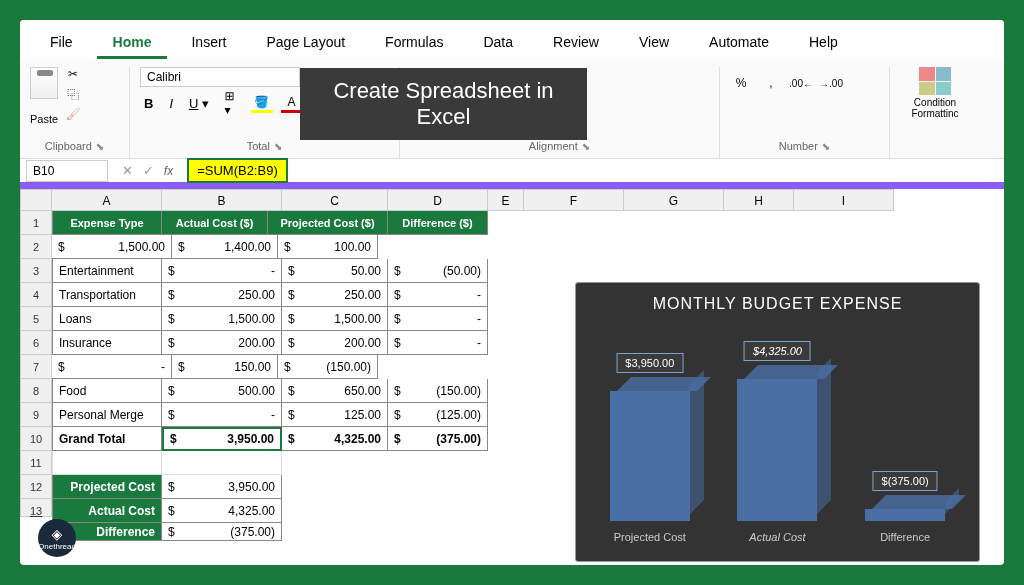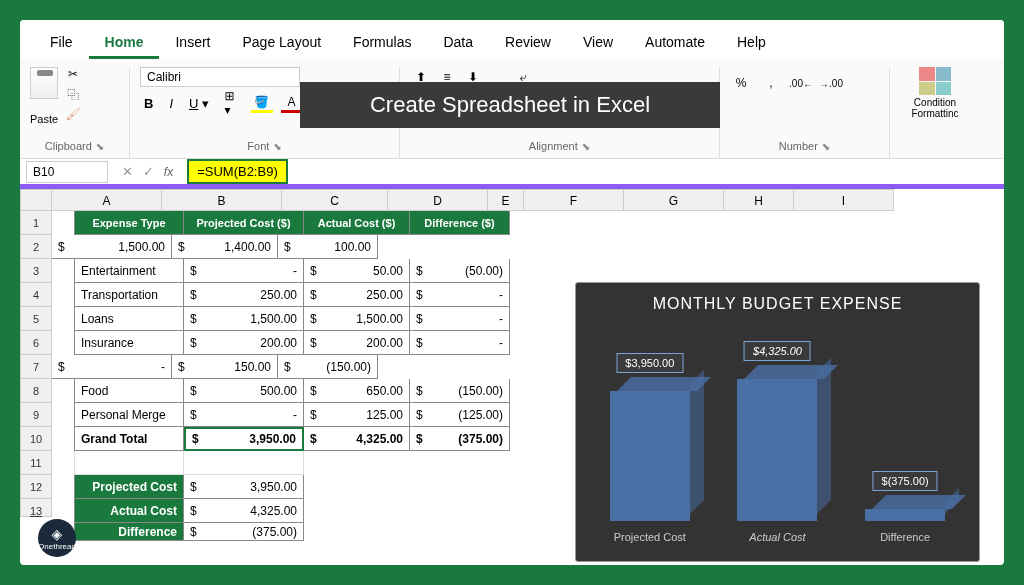--- a/index.html
+++ b/index.html
@@ -1,25 +1,25 @@
 <!DOCTYPE html>
 <html><head>
 <meta charset="utf-8">
 <style>
 * { margin: 0; padding: 0; box-sizing: border-box; font-family: "Segoe UI", Arial, sans-serif; }
 body { background: #1a7a3e; padding: 20px; width: 1024px; height: 585px; overflow: hidden; }
 .window { background: #fff; width: 984px; height: 545px; border-radius: 4px; overflow: hidden; position: relative; }
 
 
-.menubar { display: flex; gap: 0; padding: 8px 14px 0; background: #fff; font-size: 14px; }
+.menubar { display: flex; gap: 8px; padding: 8px 14px 0; background: #fff; font-size: 14px; }
 .menubar span { padding: 6px 16px; cursor: pointer; }
 .menubar .active { color: #1a7a3e; font-weight: 600; border-bottom: 3px solid #1a7a3e; }
 
 
-.title-overlay { position: absolute; top: 62px; left: 280px; width: 420px; background: #3a3a3a; color: #fff; font-size: 22px; padding: 10px 18px; z-index: 10; text-align: center; }
+.title-overlay { position: absolute; top: 48px; left: 280px; width: 287px; background: #3a3a3a; color: #fff; font-size: 22px; padding: 10px 18px; z-index: 10; text-align: center; }
 
 
 .ribbon { display: flex; background: #fafafa; border-bottom: 1px solid #ddd; height: 100px; padding: 8px 0 0; }
 .ribbon-group { border-right: 1px solid #e0e0e0; padding: 0 10px; display: flex; flex-direction: column; justify-content: space-between; }
 .ribbon-label { font-size: 11px; color: #666; text-align: center; padding: 4px 0 6px; }
 .ribbon-icons { display: flex; gap: 6px; align-items: flex-start; flex: 1; }
 .paste-btn { display: flex; flex-direction: column; align-items: center; gap: 14px; font-size: 11px; }
 .paste-icon { width: 28px; height: 32px; border: 1px solid #ccc; background: linear-gradient(#fff,#f0f0f0); position: relative; }
 .paste-icon::before { content:''; position:absolute; top:2px; left:6px; width:16px; height:6px; background:#888; border-radius:2px; }
 .mini-icons { display: flex; flex-direction: column; gap: 4px; }
@@ -31,40 +31,40 @@
 .align-row { display: flex; gap: 4px; }
 .cond-btn { display: flex; flex-direction: column; align-items: center; font-size: 11px; gap: 2px; }
 .cond-icon { width: 32px; height: 28px; display: grid; grid-template-columns: 1fr 1fr; gap: 1px; }
 .cond-icon div { background: #e88; }
 .cond-icon div:nth-child(2){background:#8bc;}
 .cond-icon div:nth-child(3){background:#cc8;}
 .cond-icon div:nth-child(4){background:#8cc;}
 .launcher { font-size: 10px; color: #888; margin-left: 4px; }
 
 
-.formula-bar { display: flex; align-items: center; border-bottom: 5px solid #8b5cf6; background: #fff; height: 30px; }
+.formula-bar { display: flex; align-items: center; border-bottom: 7px solid #8b5cf6; background: #fff; height: 30px; }
 .name-box { width: 82px; border: 1px solid #ccc; margin: 3px 6px; padding: 3px 6px; font-size: 12px; background: #fff; }
 .fx-controls { display: flex; gap: 10px; color: #999; font-size: 13px; padding: 0 8px; align-items: center; }
 .fx-label { font-style: italic; font-size: 12px; color: #666; }
 .formula-input { background: #ffff00; border: 2px solid #1a7a3e; padding: 3px 8px; font-size: 13px; margin-left: 6px; }
 
 
 .grid { display: flex; }
 .row-headers { display: flex; flex-direction: column; }
 .corner { width: 32px; height: 22px; background: #f0f0f0; border: 1px solid #ccc; }
 .rh { width: 32px; height: 24px; background: #f0f0f0; border: 1px solid #ccc; border-top: none; font-size: 11px; text-align: center; line-height: 24px; color: #333; }
 .cols { flex: 1; }
 .col-headers { display: flex; }
 .ch { height: 22px; background: #f0f0f0; border: 1px solid #ccc; border-left: none; font-size: 12px; text-align: center; line-height: 22px; }
 .ch.A{width:110px;} .ch.B{width:120px;} .ch.C{width:106px;} .ch.D{width:100px;}
 .ch.E{width:36px;} .ch.F{width:100px;} .ch.G{width:100px;} .ch.H{width:70px;} .ch.I{width:100px;}
 
 .data-row { display: flex; height: 24px; }
 .cell { border: 1px solid #888; border-top: none; border-left: none; font-size: 12px; padding: 0 6px; display: flex; align-items: center; background: #fff; }
-.cell.A{width:110px; border-left:1px solid #888;margin-left:22px;} .cell.B{width:120px;} .cell.C{width:106px;} .cell.D{width:100px;}
+.cell.A{width:110px; border-left:1px solid #888;} .cell.B{width:120px;} .cell.C{width:106px;} .cell.D{width:100px;}
 .hdr { background: #1a7a3e; color: #fff; font-weight: 600; justify-content: center; font-size: 11px; }
 .num { justify-content: space-between; }
 .num .cur { }
 .num .val { text-align: center; }
 .bold { font-weight: 700; }
 .sel { border: 2px solid #1a7a3e !important; }
 .summary-label { background: #1a7a3e; color: #fff; font-weight: 600; justify-content: flex-end; }
 
 
 .chart { position: absolute; top: 262px; left: 555px; width: 405px; height: 280px; background: #333; color: #fff; border: 1px solid #999; padding: 12px 10px; border-radius: 3px; }
@@ -121,21 +121,21 @@
         <div class="font-box">Calibri</div>
         <div class="font-row">
           <span><b>B</b></span>
           <span><i>I</i></span>
           <span><u>U</u> ▾</span>
           <span class="icon-btn">⊞ ▾</span>
           <span class="icon-btn" style="border-bottom:3px solid #ff0;">🪣</span>
           <span class="icon-btn" style="border-bottom:3px solid #c00;">A</span>
         </div>
       </div>
-      <div class="ribbon-label"><span>Font</span><span class="launcher">⬊</span></div>
+      <div class="ribbon-label"><span>Total</span><span class="launcher">⬊</span></div>
     </div>
 
     <div class="ribbon-group" style="width:320px;">
       <div>
         <div class="align-row">
           <span class="icon-btn">⬆</span>
           <span class="icon-btn">≡</span>
           <span class="icon-btn">⬇</span>
           <span style="width:20px;"></span>
           <span class="icon-btn">⤶</span>
@@ -209,22 +209,22 @@
           <div class="ch D">D</div>
           <div class="ch E">E</div>
           <div class="ch F">F</div>
           <div class="ch G">G</div>
           <div class="ch H">H</div>
           <div class="ch I">I</div>
         </div>
       <div id="data-body">
           <div class="data-row">
             <div class="cell A hdr">Expense Type</div>
+            <div class="cell C hdr">Actual Cost ($)</div>
             <div class="cell B hdr">Projected Cost ($)</div>
-            <div class="cell C hdr">Actual Cost ($)</div>
             <div class="cell D hdr">Difference ($)</div>
           </div>
           <div class="data-row">
             <div class="cell B num">
               <span class="cur">$</span>
               <span class="val">1,500.00</span>
             </div>
             <div class="cell C num">
               <span class="cur">$</span>
               <span class="val">1,400.00</span>

